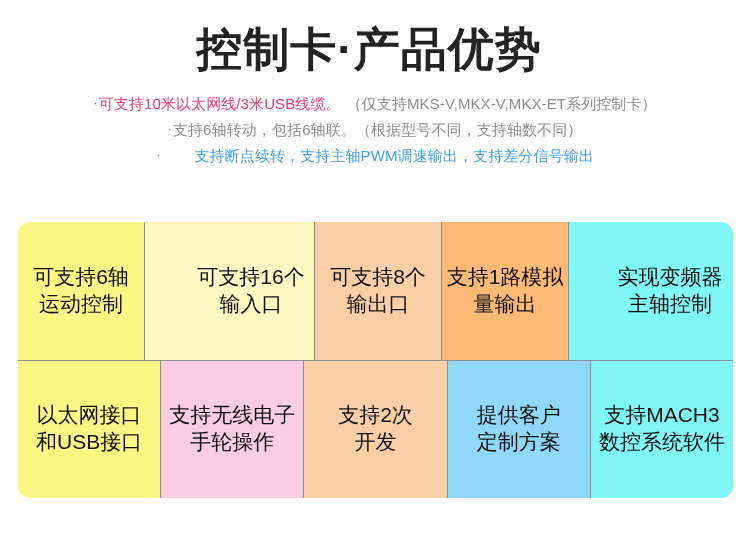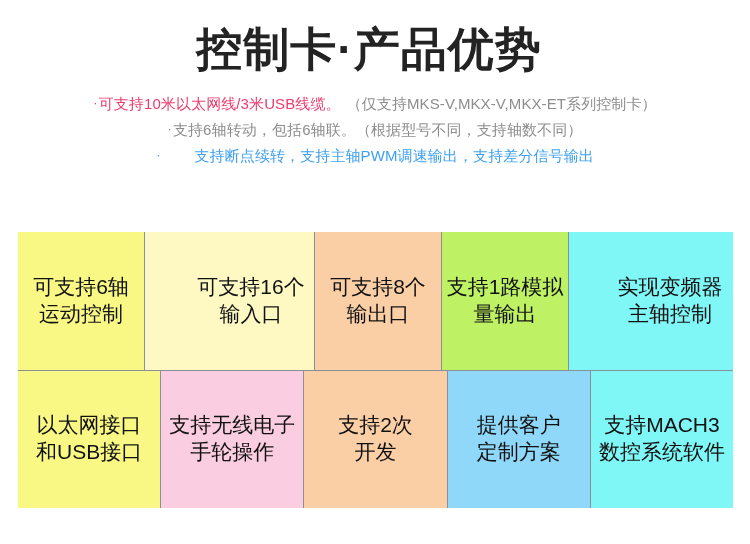--- a/index.html
+++ b/index.html
@@ -68,24 +68,24 @@
   .seg-blue  { color: #3fa0f0; margin-left: 33px; }
   .dot-pink  { color: #ec3b6e; }
   .dot-gray  { color: #8d8d8d; }
   .dot-blue  { color: #3fa0f0; }
   .gap { display: inline-block; width: 6px; }
 
   
   .grid {
     position: absolute;
     left: 18px;
-    top: 232px;
+    top: 222px;
     width: 715px;
     height: 276px;
-    border-radius: 0;
+    border-radius: 12px;
     overflow: hidden;
     display: flex;
     flex-direction: column;
     box-sizing: border-box;
   }
   .grid-row {
     display: flex;
     flex: 1 1 0;
     min-height: 0;
   }
@@ -143,21 +143,21 @@
 运动控制</span>
       </div>
       <div class="cell" style="background: #fef9c3; border-right: 1.5px solid rgb(138, 143, 153); padding-left: 47px;">
         <span class="txt">可支持16个
 输入口</span>
       </div>
       <div class="cell" style="background: rgb(251, 207, 166); border-right: 1.5px solid rgb(138, 143, 153);">
         <span class="txt">可支持8个
 输出口</span>
       </div>
-      <div class="cell" style="background: #bef264; border-right: 1.5px solid rgb(138, 143, 153);">
+      <div class="cell" style="background: #fdba74; border-right: 1.5px solid rgb(138, 143, 153);">
         <span class="txt">支持1路模拟
 量输出</span>
       </div>
       <div class="cell" style="background: rgb(128, 247, 247); padding-left: 42px;">
         <span class="txt">实现变频器
 主轴控制</span>
       </div>
     </div>
 
     <div class="grid-row row-2" style="border-top: 1.5px solid rgb(138, 143, 153);">

